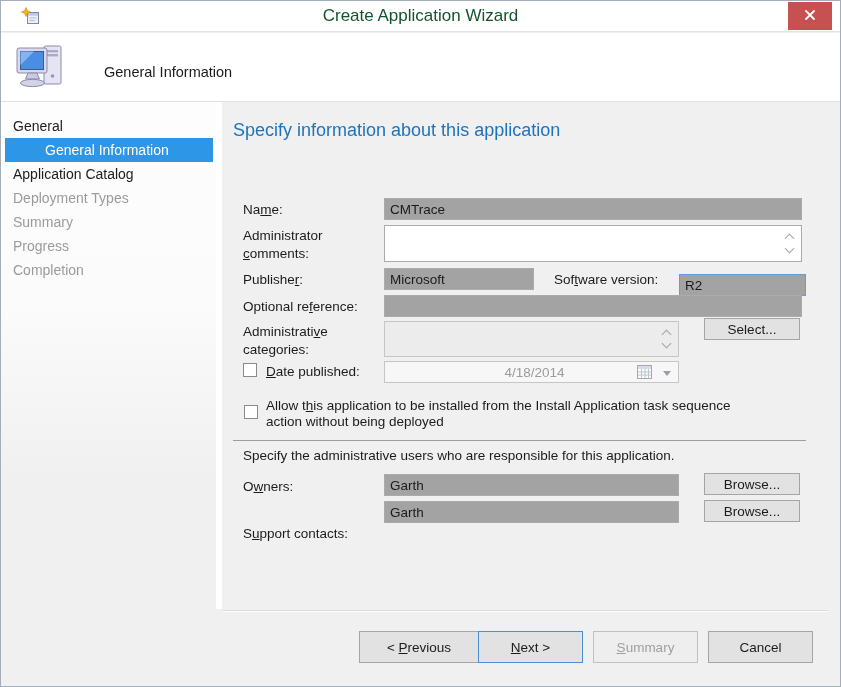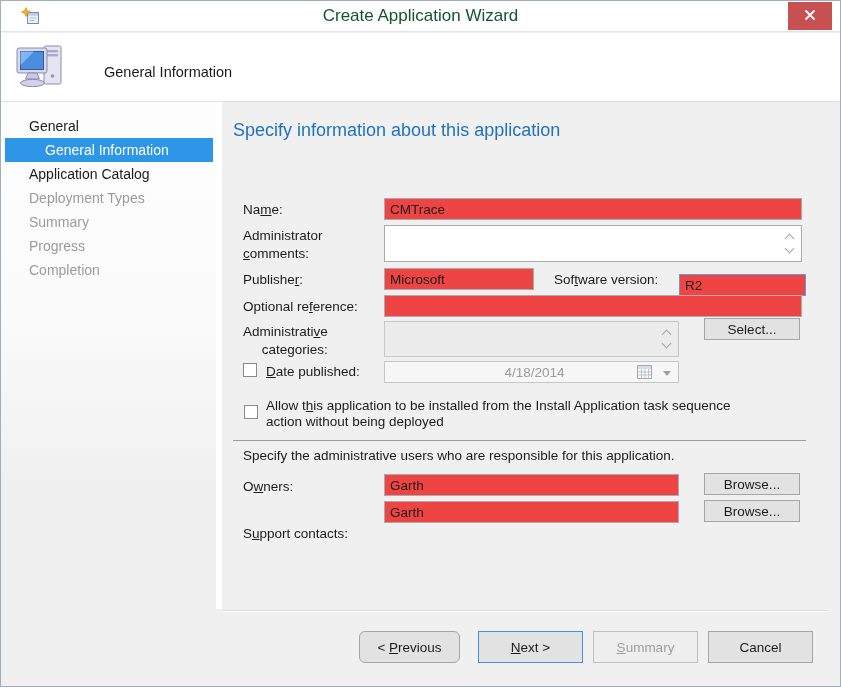--- a/index.html
+++ b/index.html
@@ -14,28 +14,28 @@
   .app-icon { position:absolute; left:20px; top:6px; width:19px; height:19px; }
   .close-btn { position:absolute; top:1px; right:8px; width:44px; height:28px; background:#c75050; display:flex; align-items:center; justify-content:center; border:none; }
   
   .headerband { position:absolute; left:0; top:32px; width:100%; height:69px; background:#ffffff; border-bottom:1px solid #e0e0e0; }
   .header-icon { position:absolute; left:14px; top:8px; width:50px; height:52px; }
   .header-title { position:absolute; left:103px; top:31px; font-size:14.5px; color:#1b1b1b; }
   
   .sidebar { position:absolute; left:0; top:101px; bottom:0; width:215px;
     background:linear-gradient(to bottom,#fdfdfd 0%,#fbfbfb 35%,#f0f0f0 65%,#f0f0f0 100%); padding-top:12px; }
   .side-divider { position:absolute; left:215px; top:101px; bottom:0; width:6px; background:#ffffff; }
-  .side-item { position:relative; height:24px; line-height:24px; font-size:14px; color:#1c1c1c; padding-left:28px; white-space:nowrap; }
+  .side-item { position:relative; height:24px; line-height:24px; font-size:14px; color:#1c1c1c; padding-left:12px; white-space:nowrap; }
   .side-item.l2 { }
   .side-item.pending { color:#9b9b9b; }
   .side-item.selected { background:#2e96e6; color:#ffffff; margin-left:4px; margin-right:3px; padding-left:40px; }
   
   .heading { position:absolute; left:232px; top:119px; font-size:18px; color:#1e73bd; }
   .flabel { position:absolute; font-size:13.5px; color:#1b1b1b; white-space:nowrap; }
-  .txt { position:absolute; height:22px; border:1px solid #ababab; background:#ef4444; font-family:"Liberation Sans",sans-serif; font-size:13.5px; color:#1b1b1b; padding:0 5px; outline:none; }
+  .txt { position:absolute; height:22px; border:1px solid #ababab; background:#a3a3a3; font-family:"Liberation Sans",sans-serif; font-size:13.5px; color:#1b1b1b; padding:0 5px; outline:none; }
   .txt.focused { border:1px solid #5e9ede; }
   .box { position:absolute; border:1px solid #ababab; background:#fff; }
   .box.disabled { background:#ececec; border-color:#c6c6c6; }
   .datebox { position:absolute; border:1px solid #c6c6c6; background:#f7f7f7; font-size:13.5px; color:#9b9b9b; padding:3px 0 0 6px; }
   .spin-up,.spin-down { position:absolute; right:8px; width:7px; height:7px; border:0 solid #a0a6ac; }
   .spin-up  { top:9px;    border-left-width:1.5px; border-top-width:1.5px; transform:rotate(45deg); }
   .spin-down{ bottom:9px; border-left-width:1.5px; border-top-width:1.5px; transform:rotate(225deg); }
   .checkbox { position:absolute; width:14px; height:14px; background:#fff; border:1px solid #8a8a8a; }
   .btn { position:absolute; background:#e2e2e2; border:1px solid #a5a5a5; font-family:"Liberation Sans",sans-serif; font-size:13.5px; color:#1b1b1b; }
   .btn.small { height:22px; width:96px; }
@@ -120,21 +120,21 @@
   </div>
 
   <div class="flabel" style="left:242px; top:271px;"><span>Publishe</span><u>r</u><span>:</span></div>
   <input class="txt" style="left: 383px; top: 267px; width: 150px;" value="Microsoft">
   <div class="flabel" style="left:553px; top:271px;"><span>Sof</span><u>t</u><span>ware version:</span></div>
   <input class="txt focused" style="left: 678px; top: 273px; width: 127px;" value="R2">
 
   <div class="flabel" style="left:242px; top:298px;"><span>Optional re</span><u>f</u><span>erence:</span></div>
   <input class="txt" style="left: 383px; top: 294px; width: 418px;" value="">
 
-  <div class="flabel" style="left:242px; top:323px;text-align:right;">
+  <div class="flabel" style="left:242px; top:323px;">
     <div><span>Administrati</span><u>v</u><span>e</span></div>
     <div style="margin-top:3px;">categories:</div>
   </div>
   <div class="box disabled" style="left:383px; top:320px; width:295px; height:36px;">
     <span class="spin-up"></span>
     <span class="spin-down"></span>
   </div>
   <button class="btn small" style="left:703px; top:317px;">Select...</button>
 
   <span class="checkbox" style="left:242px; top:362px;"></span>
@@ -164,18 +164,18 @@
   <div class="flabel" style="left:242px; top:478px;"><span>O</span><u>w</u><span>ners:</span></div>
   <input class="txt" style="left: 383px; top: 473px; width: 295px;" value="Garth">
   <button class="btn small" style="left:703px; top:472px;">Browse...</button>
 
   <div class="flabel" style="left:242px; top:505px;margin-top:20px;"><span>S</span><u>u</u><span>pport contacts:</span></div>
   <input class="txt" style="left: 383px; top: 500px; width: 295px;" value="Garth">
   <button class="btn small" style="left:703px; top:499px;">Browse...</button>
 
   <div class="footer"></div>
   <div class="footer-sep"></div>
-  <button class="btn wiz" style="left:358px; width:101px;border-radius:6px;"><span>&lt; </span><u>P</u><span>revious</span></button>
+  <button class="btn wiz" style="left:358px; width:120px;"><span>&lt; </span><u>P</u><span>revious</span></button>
   <button class="btn wiz default" style="left:477px; width:105px;"><u>N</u><span>ext &gt;</span></button>
   <button class="btn wiz disabled" style="left:592px; width:105px;"><u>S</u><span>ummary</span></button>
   <button class="btn wiz" style="left:707px; width:105px;">Cancel</button>
 
 </div>
 
 </body></html>

